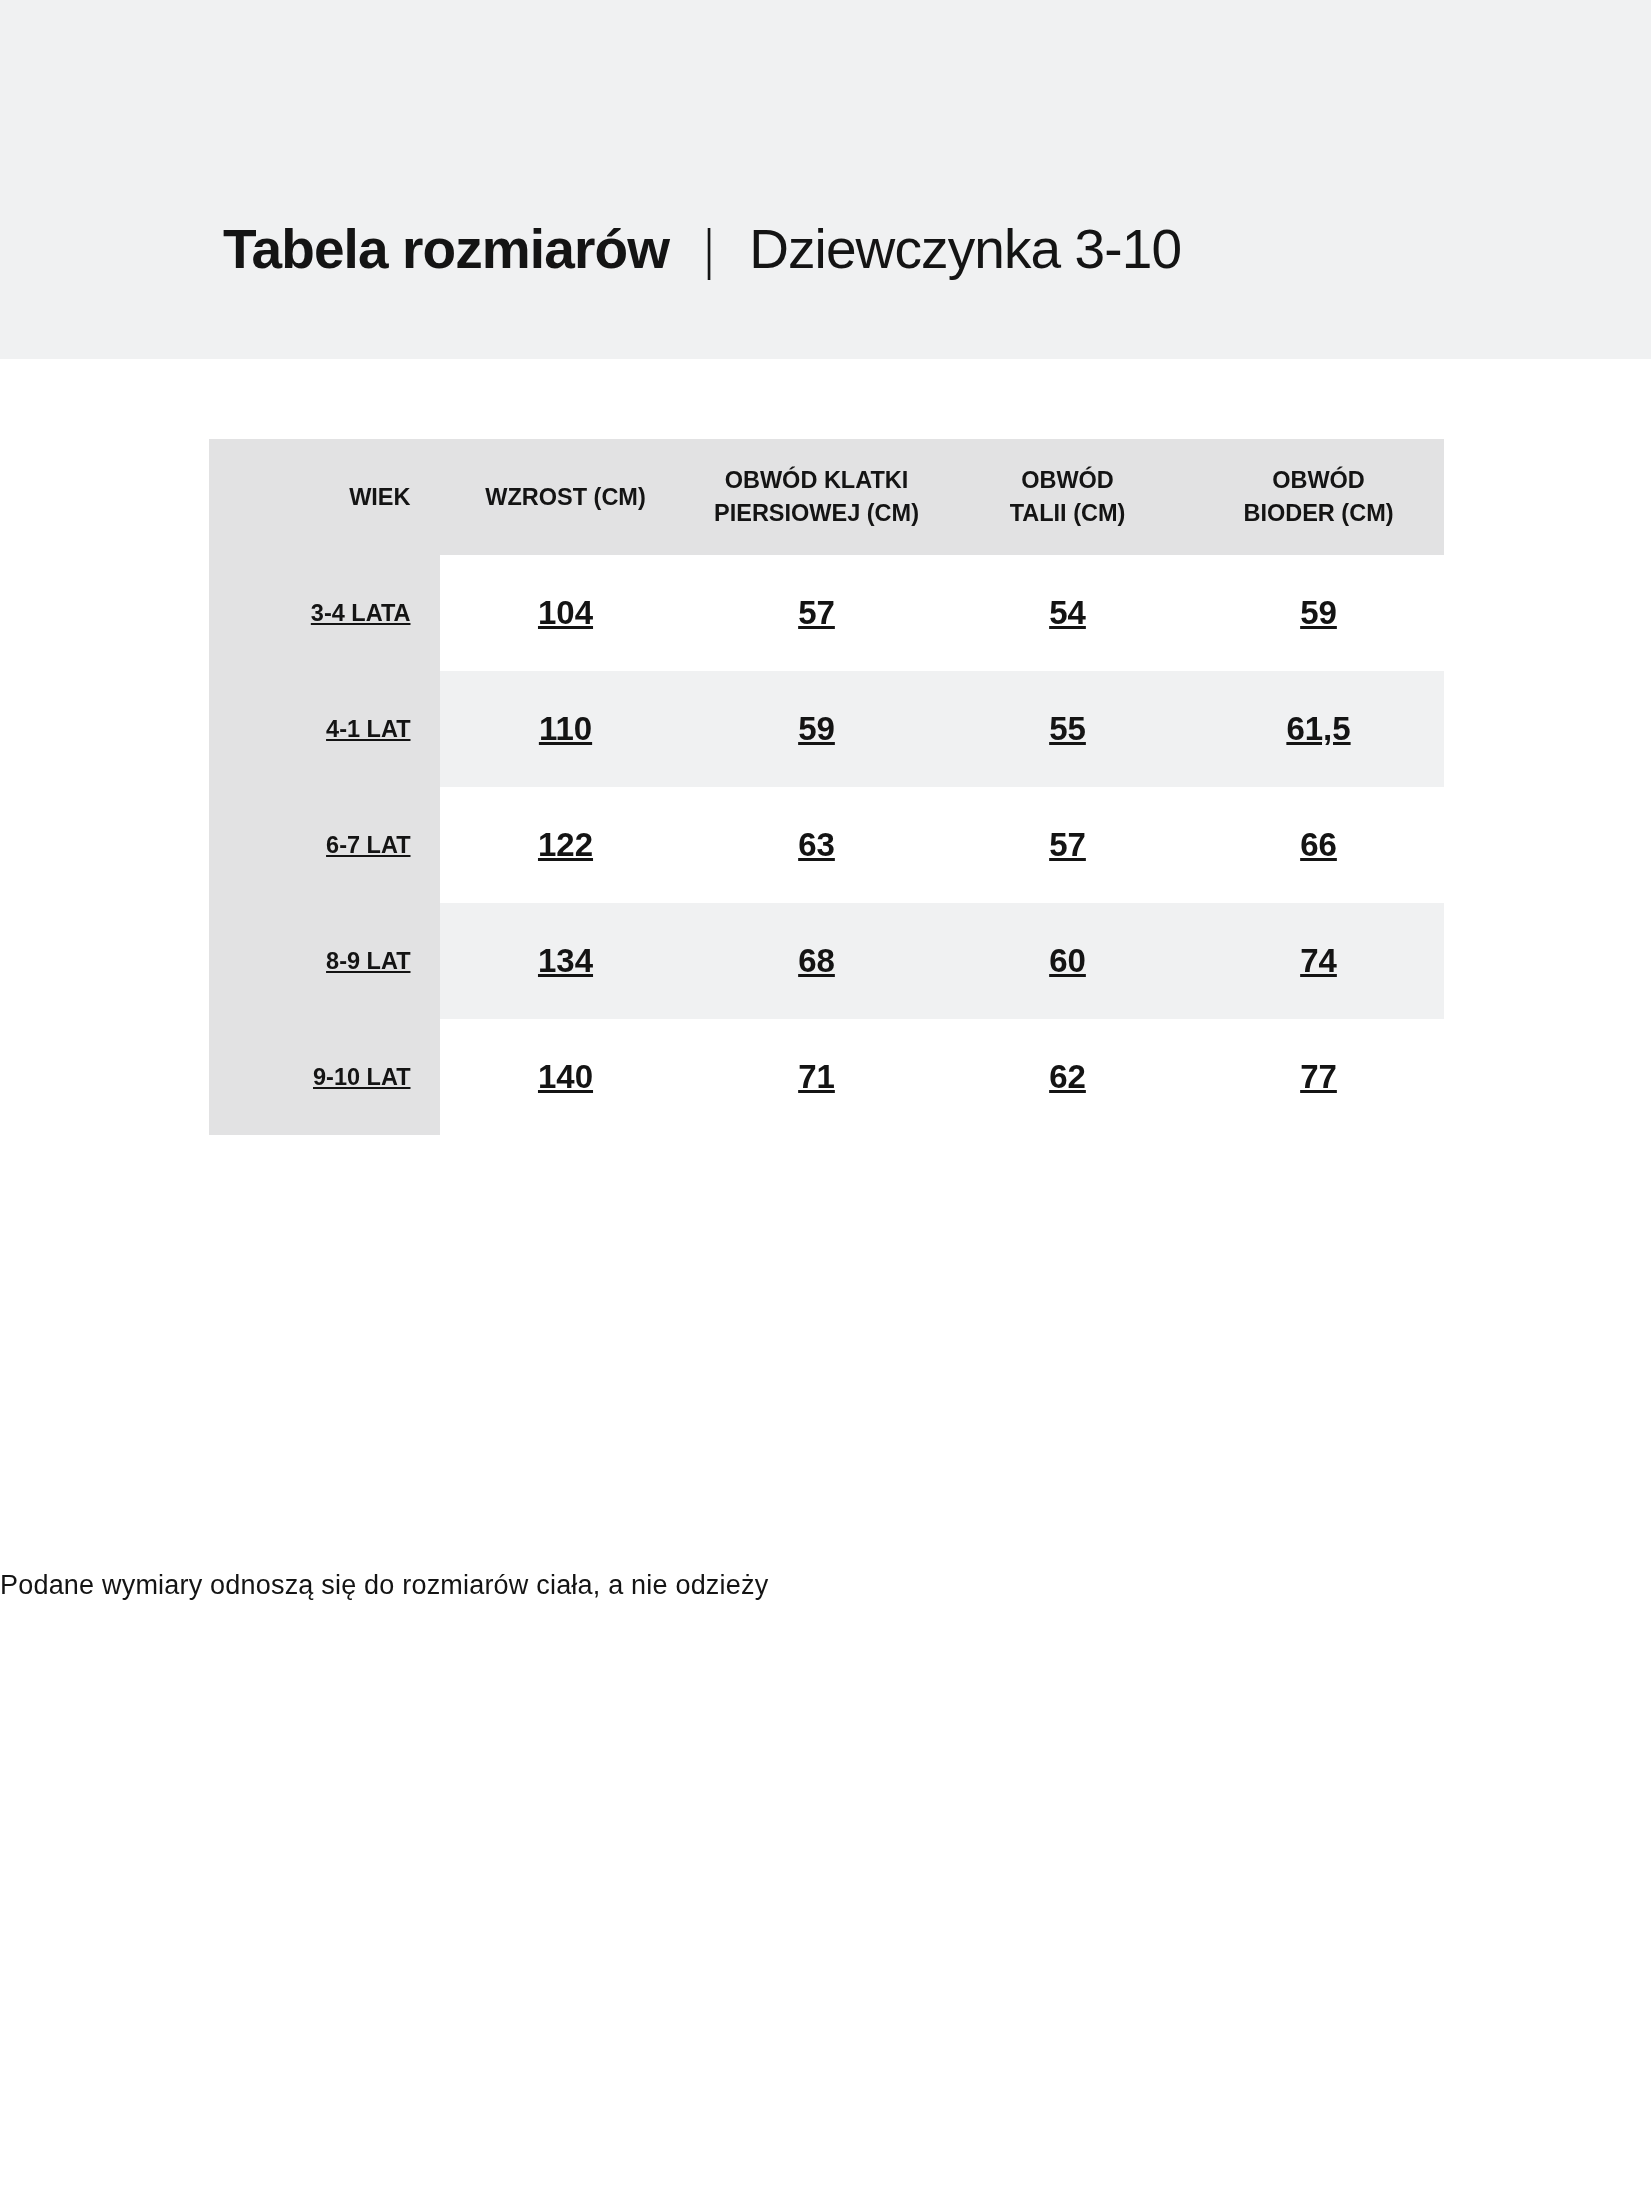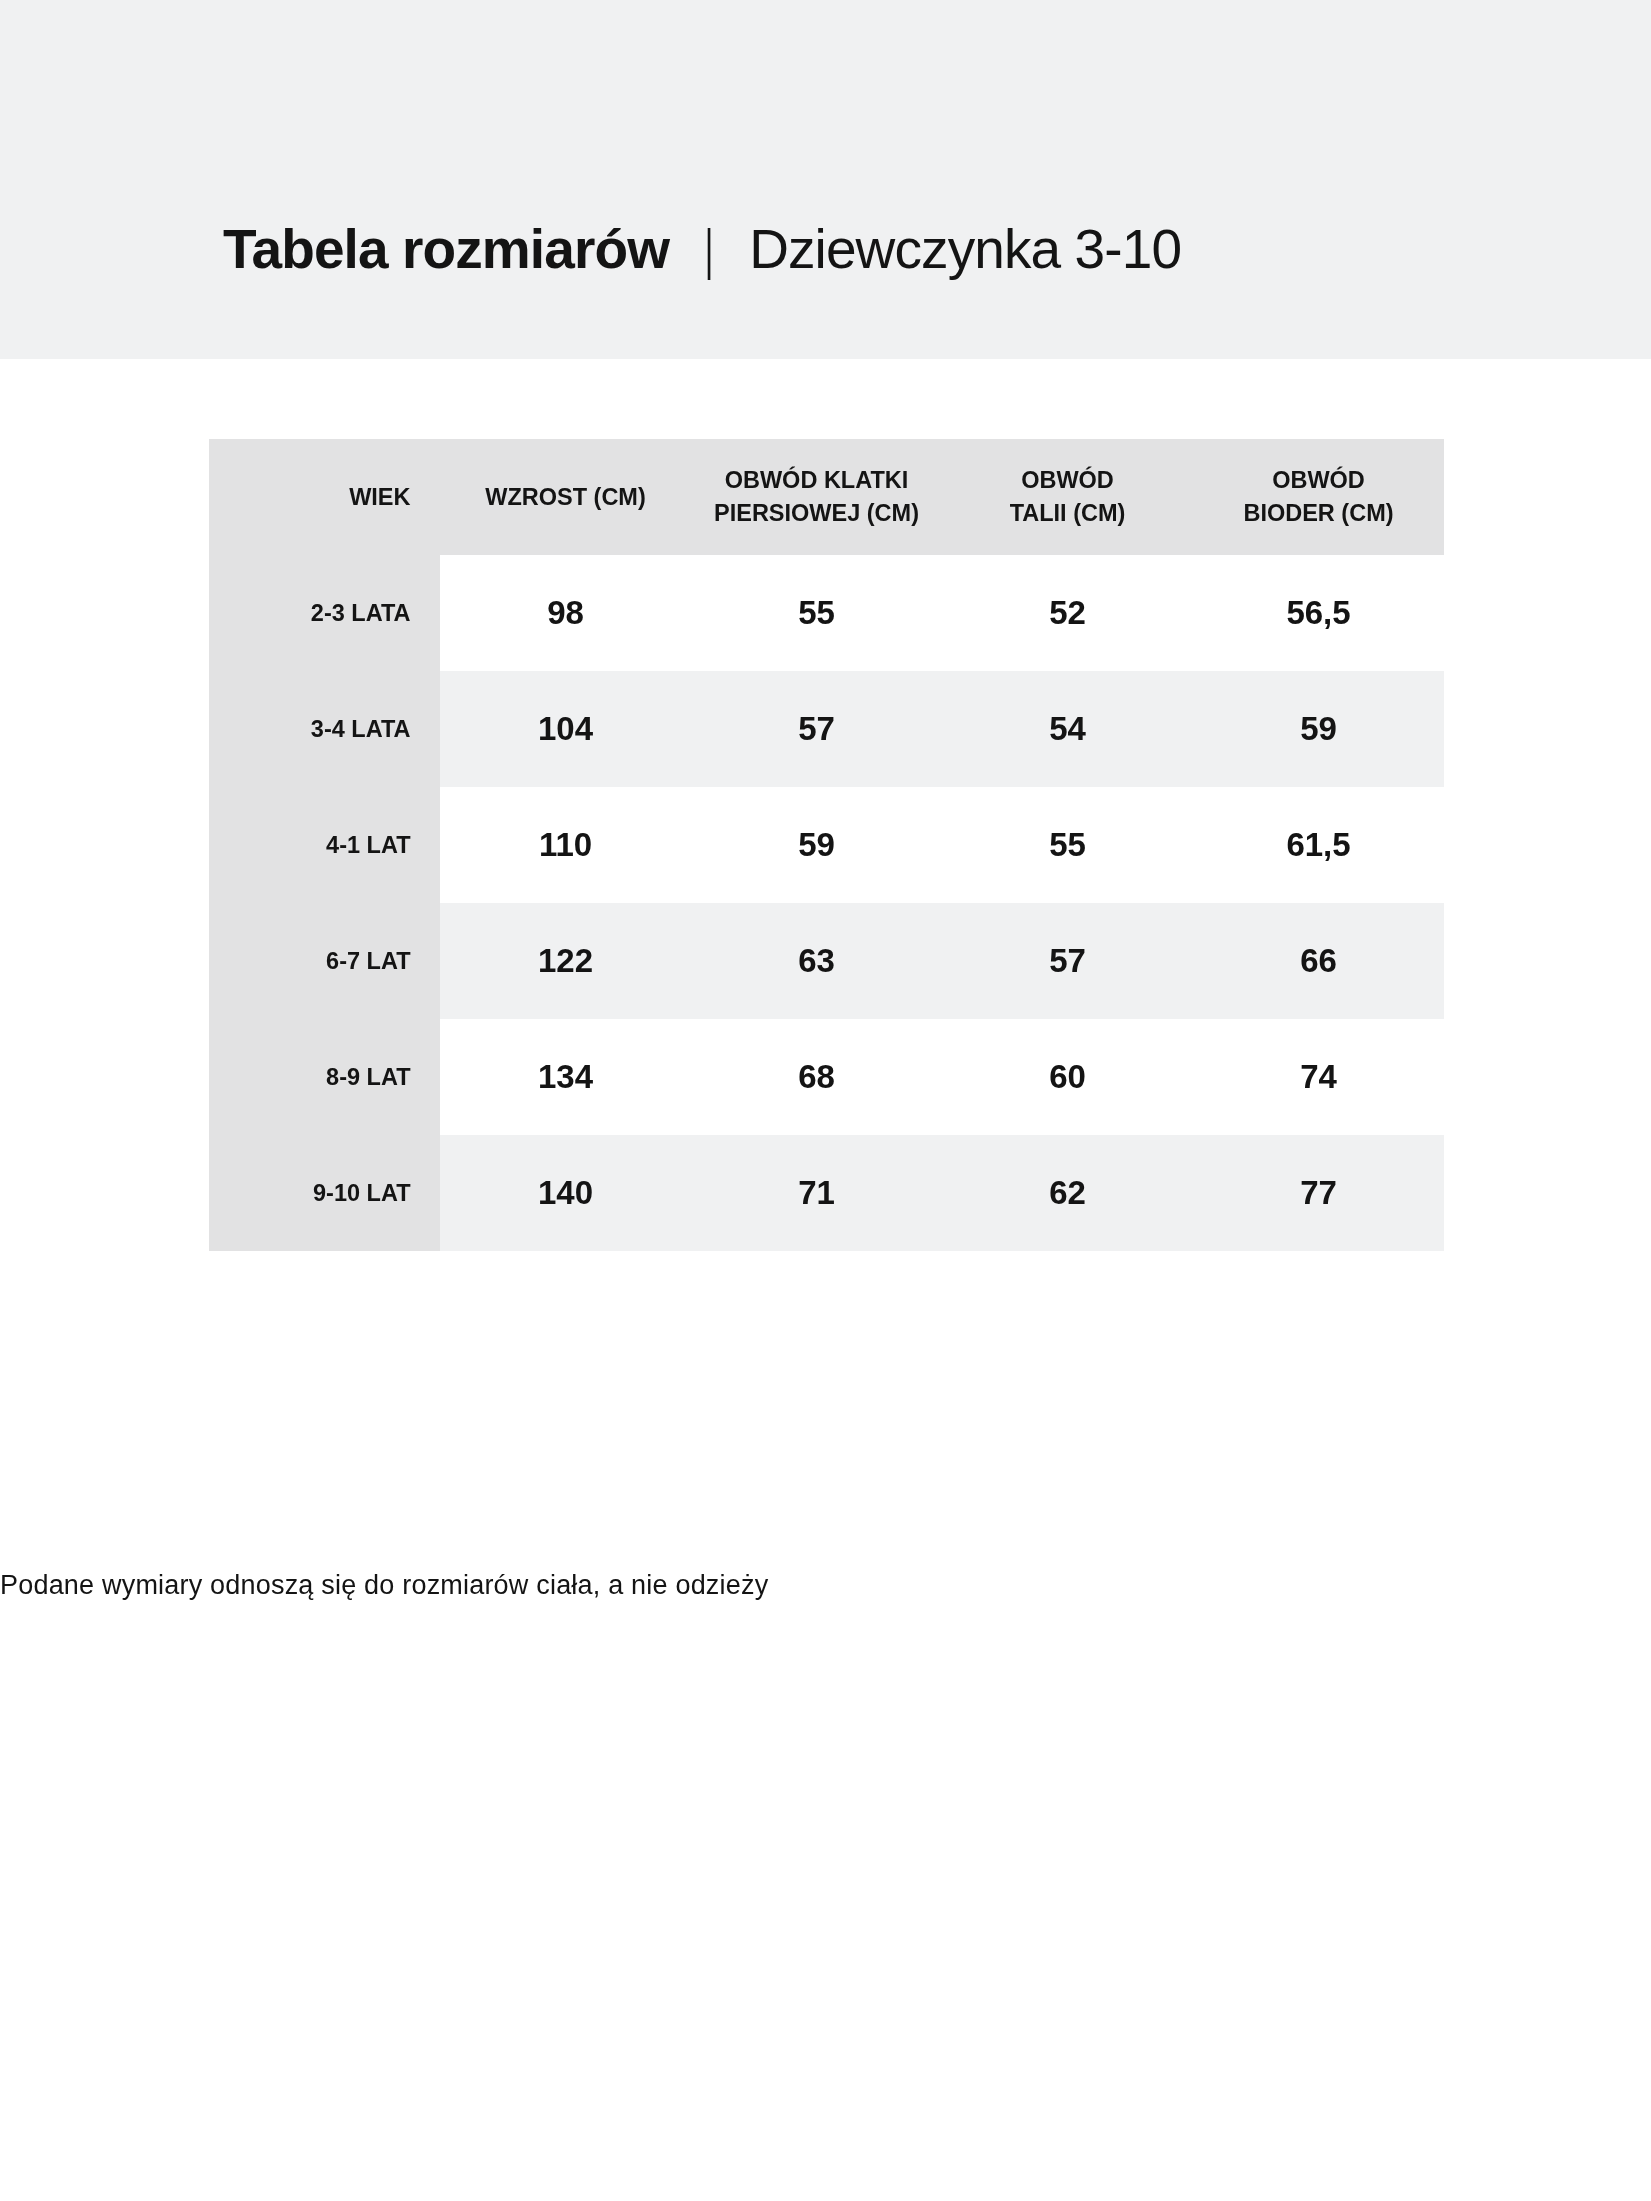--- a/index.html
+++ b/index.html
@@ -37,20 +37,21 @@
   .page-title .t-secondary { font-weight: 400; }
 
   
   table.size-table {
     position: absolute;
     left: 209px;
     top: 439px;
     width: 1234px;
     border-collapse: collapse;
     table-layout: fixed;
+    text-decoration: underline;
   }
   .size-table col.c-label { width: 231px; }
   .size-table col.c-val { width: 251px; }
 
   .size-table th, .size-table td {
     height: 116px;
     vertical-align: middle;
     border: none;
   }
 
@@ -120,27 +121,20 @@
     <tr>
       <th class="corner"><span>WIEK</span></th>
       <th><span>WZROST (CM)</span></th>
       <th class="h-chest"><span>OBWÓD KLATKI PIERSIOWEJ (CM)</span></th>
       <th class="h-waist"><span>OBWÓD TALII (CM)</span></th>
       <th class="h-hips"><span>OBWÓD BIODER (CM)</span></th>
     </tr>
   </thead>
   <tbody>
     <tr>
-      <td class="row-label">2-3 LATA</td>
-      <td class="value">98</td>
-      <td class="value">55</td>
-      <td class="value">52</td>
-      <td class="value">56,5</td>
-    </tr>
-    <tr>
       <td class="row-label">3-4 LATA</td>
       <td class="value">104</td>
       <td class="value">57</td>
       <td class="value">54</td>
       <td class="value">59</td>
     </tr>
     <tr>
       <td class="row-label">4-1 LAT</td>
       <td class="value">110</td>
       <td class="value">59</td>

